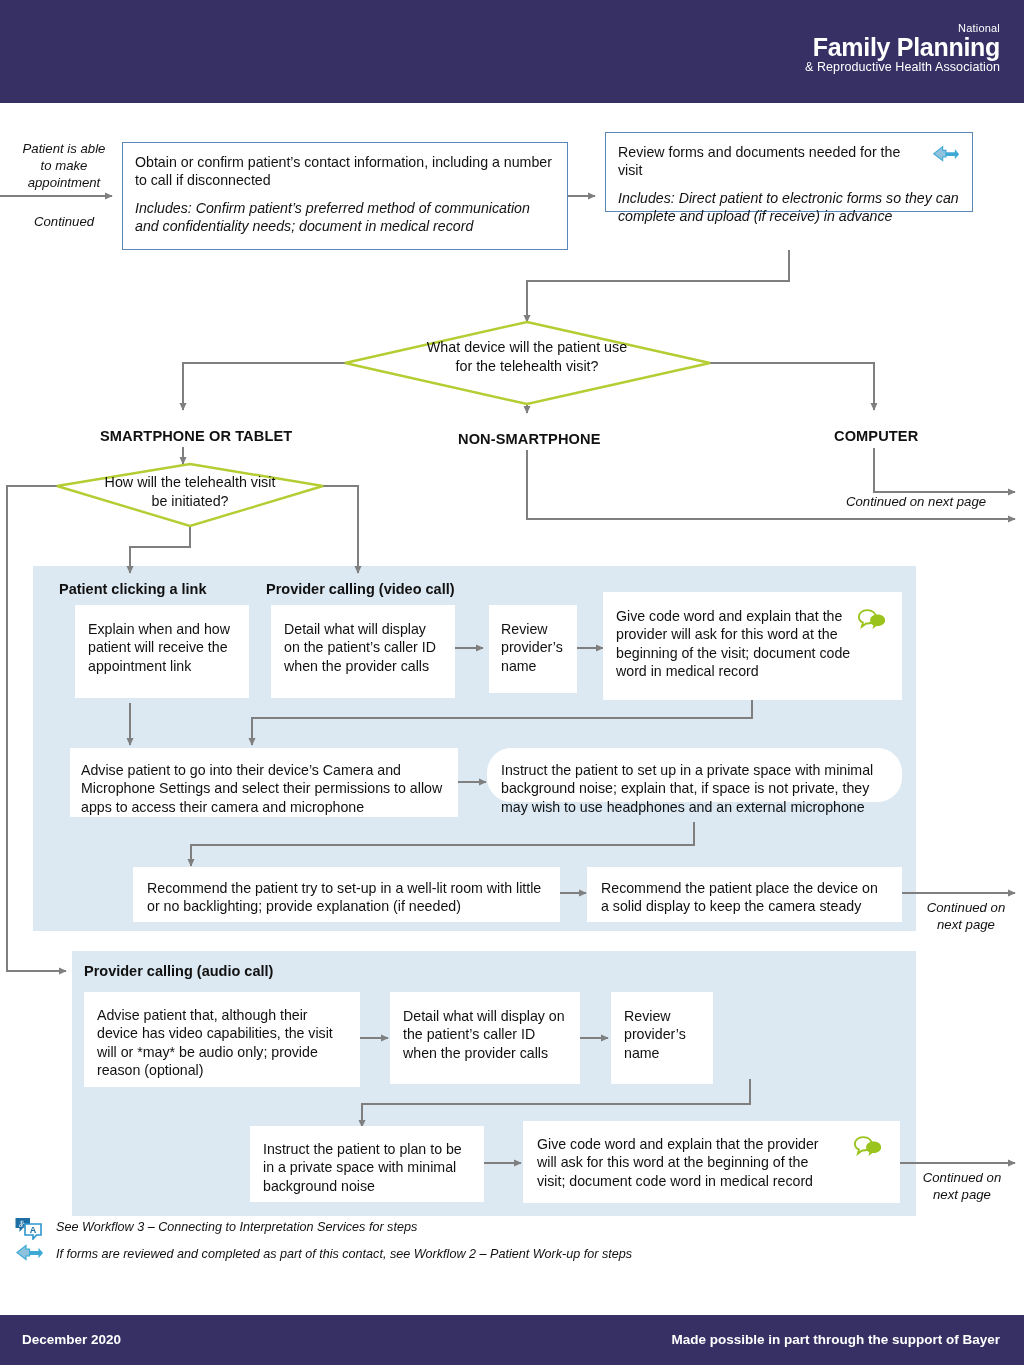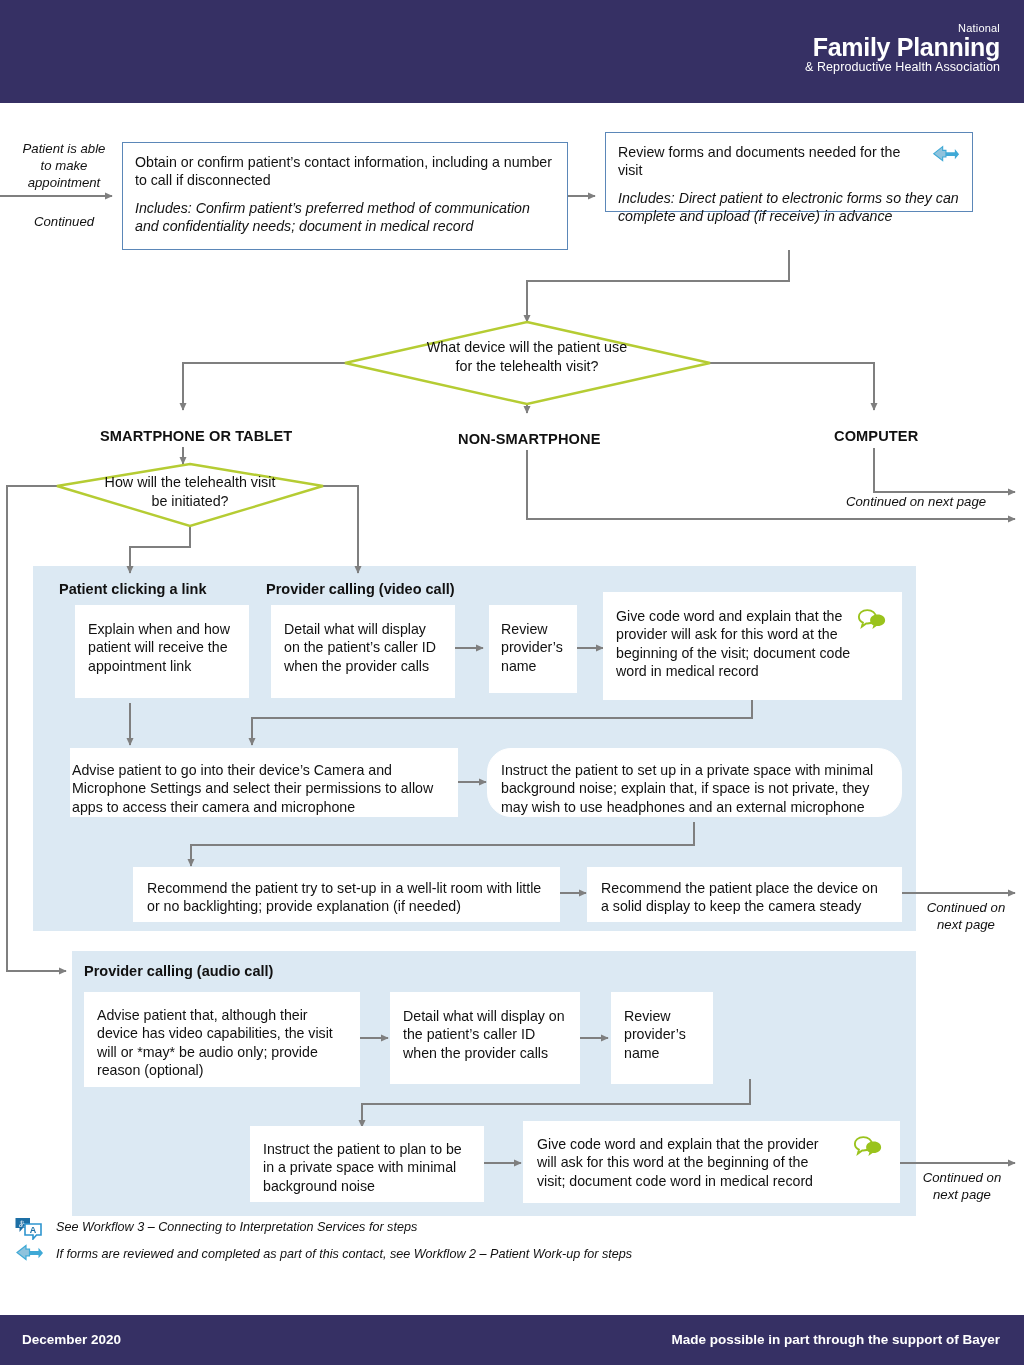--- a/index.html
+++ b/index.html
@@ -216,23 +216,23 @@
 <div class="box" style="left:603px; top:592px; width:299px; height:108px; padding:14px 12px;">
   <p style="width:245px;">Give code word and explain that the provider will ask for this word at the beginning of the visit; document code word in medical record</p>
   <svg class="icon-inbox" style="right:14px; top:14px;" viewBox="0 0 32 26">
     <path d="M11,2.5 C5.5,2.5 2,5.8 2,9.6 C2,12.3 3.7,14.6 6.3,15.8 L5.2,20 L9.8,16.6
              C10.2,16.66 10.6,16.7 11,16.7 C16.5,16.7 20,13.4 20,9.6 C20,5.8 16.5,2.5 11,2.5 Z" fill="none" stroke="#9ac31c" stroke-width="2"></path>
     <path d="M22,7 C26.9,7 30,9.9 30,13.2 C30,16.5 26.9,19.4 22,19.4 C21.6,19.4 21.2,19.37 20.8,19.32
              L16.4,22.6 L17.5,18.6 C15.1,17.5 14,15.5 14,13.2 C14,9.9 17.1,7 22,7 Z" fill="#9ac31c"></path>
   </svg>
 </div>
 
-<div class="box" style="left:70px; top:748px; width:388px; height:69px; padding:12px 1px;">Advise patient to go into their device’s Camera and Microphone Settings and select their permissions to allow apps to access their camera and microphone</div>
-
-<div class="box" style="left:487px; top:748px; width:415px; height:69px; padding:12px 13px;border-radius:24px;">Instruct the patient to set up in a private space with minimal background noise; explain that, if space is not private, they may wish to use headphones and an external microphone</div>
+<div class="box" style="left:70px; top:748px; width:388px; height:69px; padding:12px 10px;">Advise patient to go into their device’s Camera and Microphone Settings and select their permissions to allow apps to access their camera and microphone</div>
+
+<div class="box" style="left:487px; top:748px; width:415px; height:54px; padding:12px 13px;border-radius:24px;">Instruct the patient to set up in a private space with minimal background noise; explain that, if space is not private, they may wish to use headphones and an external microphone</div>
 
 <div class="box" style="left:133px; top:867px; width:427px; height:55px; padding:11px 13px;">Recommend the patient try to set-up in a well-lit room with little or no backlighting; provide explanation (if needed)</div>
 
 <div class="box" style="left:587px; top:867px; width:315px; height:55px; padding:11px 13px;">Recommend the patient place the device on a solid display to keep the camera steady</div>
 
 <div class="note-ital" style="left:918px; top:900px; width:96px; text-align:center;">
   <div>Continued on</div>
   <div>next page</div>
 </div>
 

